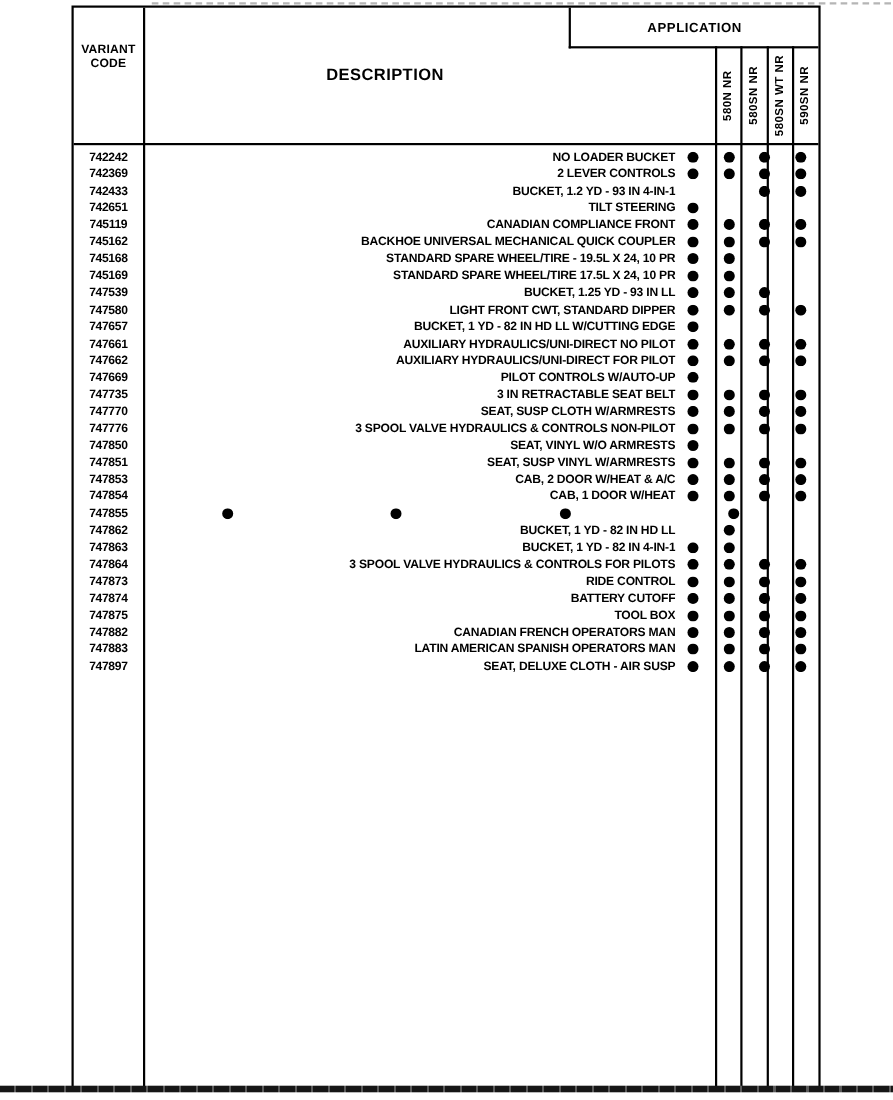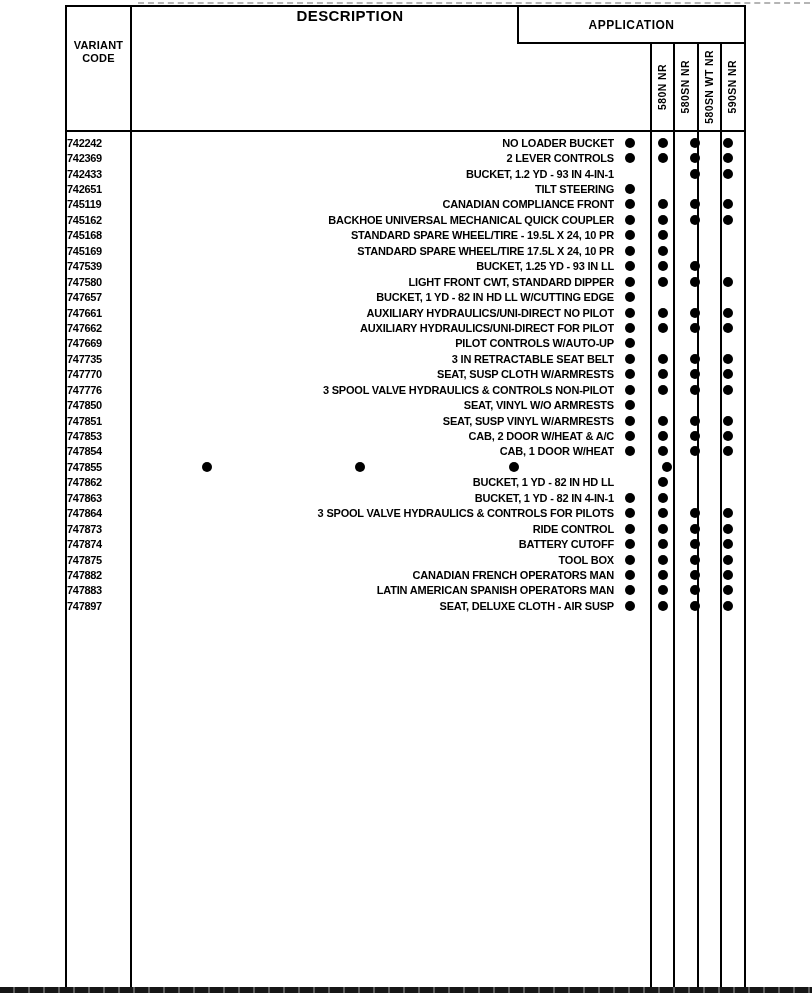--- a/index.html
+++ b/index.html
@@ -19,36 +19,36 @@
   .vl-3 { left:606px; top:35px; bottom:0; }
   .vl-4 { left:630px; top:35px; bottom:0; }
   .vl-5 { left:653px; top:35px; bottom:0; }
   .hline-header { position:absolute; left:0; right:0; top:123px; height:2px; background:#000; }
 
   
   .h-variant { position:absolute; left:0; top:0; width:63px; height:90px;
                display:flex; align-items:center; justify-content:center; text-align:center; }
   .h-variant span { display:block; width:54px; font-size:11px; font-weight:bold; line-height:13px; letter-spacing:0.2px; }
   .h-desc { position:absolute; left:63px; top:0; width:440px; height:123px;
-            display:flex; justify-content:center;
+            display:flex; align-items:center; justify-content:center;
             font-size:15px; font-weight:bold; letter-spacing:0.4px; }
   .h-appbox { position:absolute; left:450px; right:0; top:0; height:37px;
               border-left:2px solid #000; border-bottom:2px solid #000;
               display:flex; align-items:center; justify-content:center;
               font-size:12px; font-weight:bold; letter-spacing:0.5px; }
   .h-appcols { position:absolute; left:583px; right:0; top:37px; height:86px; display:flex; }
   .app-head { flex:1; display:flex; align-items:center; justify-content:center; overflow:visible; }
   .vtext { writing-mode:vertical-rl; transform:rotate(180deg); white-space:nowrap;
            font-size:10.5px; font-weight:bold; letter-spacing:0.4px; }
 
   
   .tbody { position:absolute; left:0; right:0; top:125px; bottom:0; padding-top:3px; }
   .row { display:flex; height:15.45px; align-items:center; }
   .cell { overflow:hidden; }
-  .cell.code { width:63px; text-align:left; font-size:11px; font-weight:bold; letter-spacing:-0.3px; }
+  .cell.code { width:63px; text-align:center; font-size:11px; font-weight:bold; letter-spacing:-0.3px; }
   .cell.desc { width:484px; padding-left:6px; font-size:11px; font-weight:bold; letter-spacing:-0.2px; white-space:nowrap;text-align:right; }
   .cell.app { flex:1; display:flex; align-items:center; justify-content:center; }
   .dot { width:10px; height:10px; border-radius:50%; background:#000; }
 </style>
 </head>
 <body>
 
 <div class="page">
   <div class="scan-top-line"></div>
 

